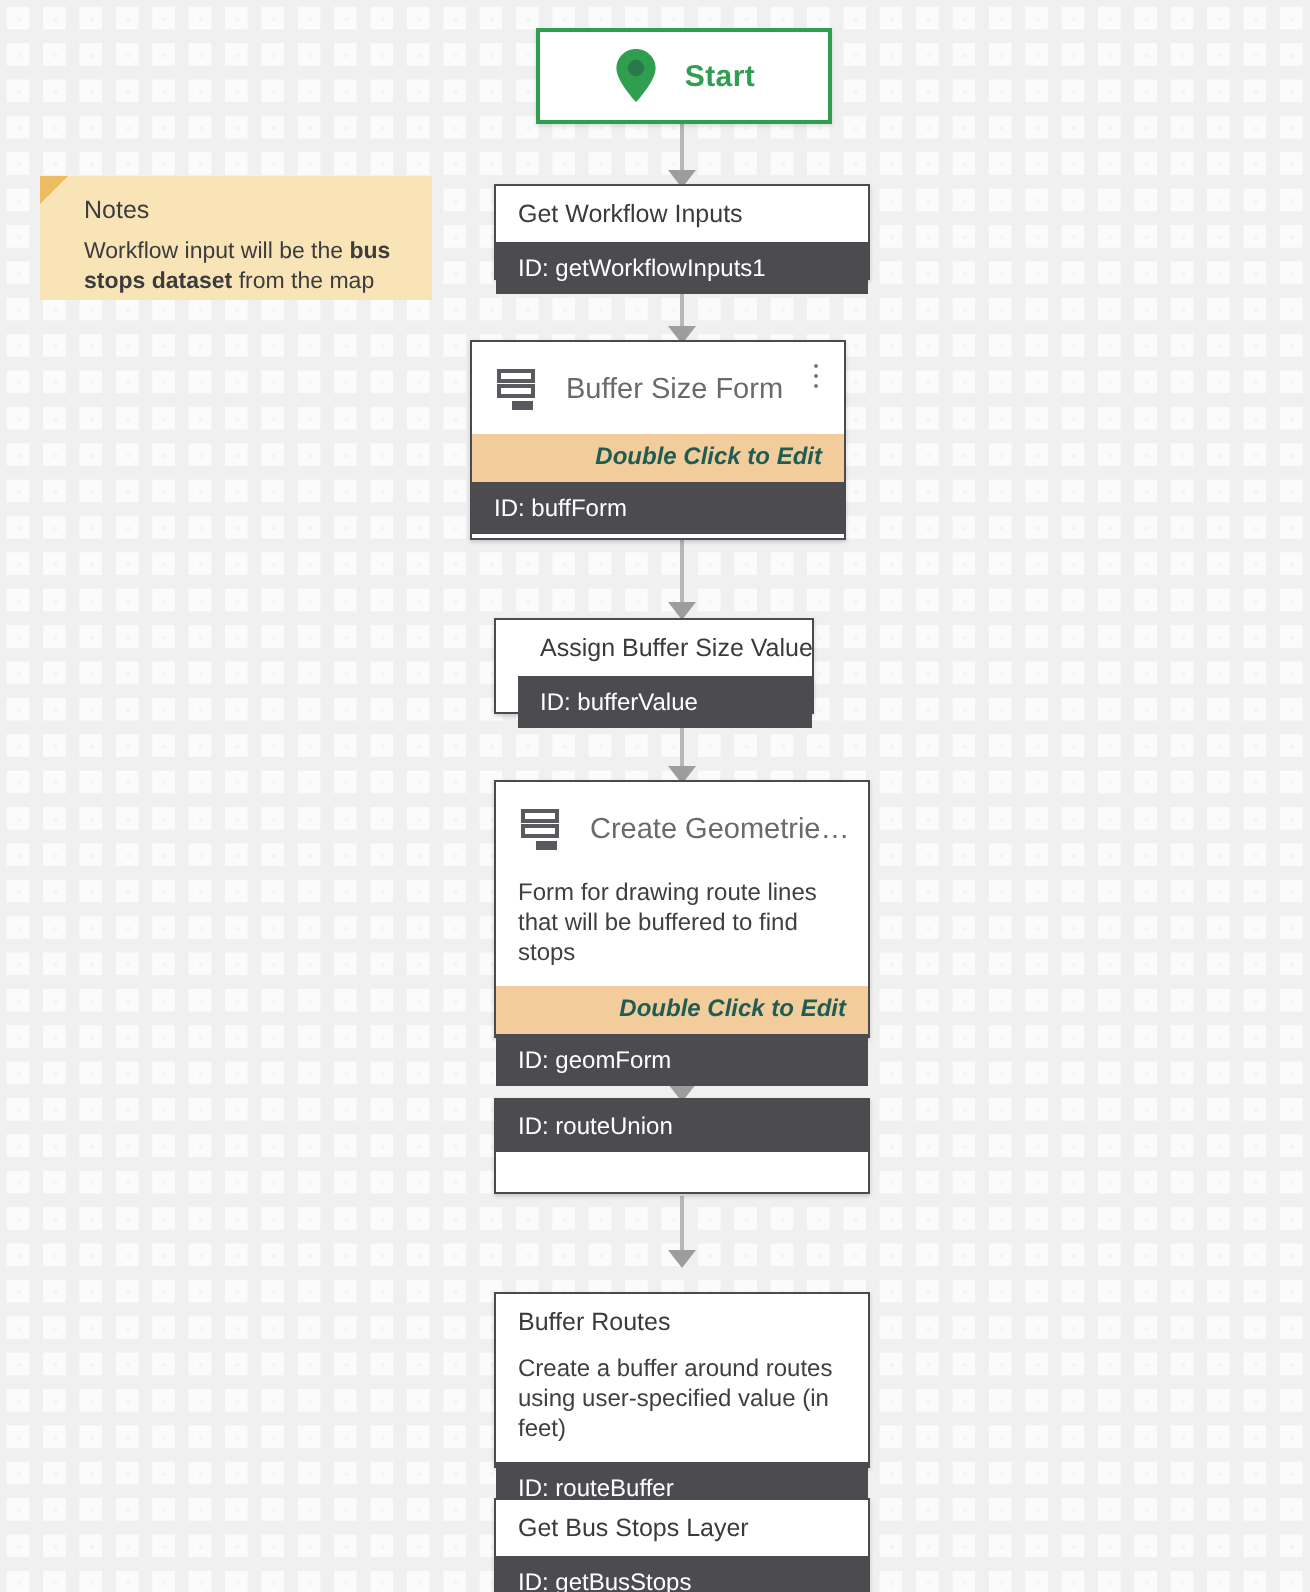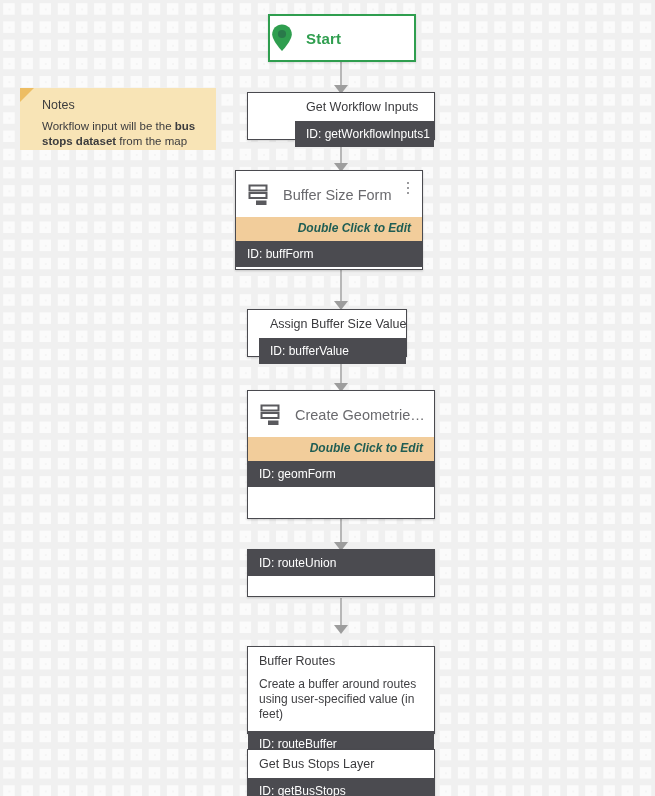--- a/index.html
+++ b/index.html
@@ -83,21 +83,21 @@
   }
 
   
   .start-node {
     position: absolute;
     box-sizing: border-box;
     border: 2px solid #2f9e4f;
     background: #ffffff;
     display: flex;
     align-items: center;
-    justify-content: flex-start;
+    justify-content: center;
     gap: 12px;
     box-shadow: 0 1px 2px rgba(0,0,0,0.12);
   }
   .start-label {
     color: #2f9e4f;
     font-size: 15px;
     font-weight: bold;
     letter-spacing: 0.2px;
   }
 
@@ -215,21 +215,21 @@
   </div>
 
   <div class="start-node" style="left:268px; top:14px; width:148px; height:48px;">
     <svg class="pin" width="24" height="30" viewBox="0 0 24 30">
       <path d="M12 1.5 C6.5 1.5 2.2 5.8 2.2 11.2 C2.2 17.6 12 28 12 28 C12 28 21.8 17.6 21.8 11.2 C21.8 5.8 17.5 1.5 12 1.5 Z" fill="#2f9e4f"></path>
       <circle cx="12" cy="11" r="4.1" fill="#29794a"></circle>
     </svg>
     <span class="start-label">Start</span>
   </div>
 
-  <div class="node" style="left:247px; top:92px; width:188px; height:48px;padding-left:47px;">
+  <div class="node" style="left:247px; top:92px; width:188px; height:48px;">
     <div class="node-title">Get Workflow Inputs</div>
     <div class="node-id">ID: getWorkflowInputs1</div>
   </div>
 
   <div class="node" style="left:235px; top:170px; width:188px; height:100px;">
     <div class="form-head">
       <svg class="form-icon" viewBox="0 0 24 24">
         <rect x="1.5" y="2.5" width="17" height="5" fill="none" stroke="#5a5a5e" stroke-width="2"></rect>
         <rect x="1.5" y="10" width="17" height="5" fill="none" stroke="#5a5a5e" stroke-width="2"></rect>
         <rect x="8" y="17.5" width="10.5" height="4.5" fill="#5a5a5e"></rect>
@@ -252,20 +252,21 @@
 
   <div class="node" style="left:247px; top:390px; width:188px; height:129px;">
     <div class="form-head">
       <svg class="form-icon" viewBox="0 0 24 24">
         <rect x="1.5" y="2.5" width="17" height="5" fill="none" stroke="#5a5a5e" stroke-width="2"></rect>
         <rect x="1.5" y="10" width="17" height="5" fill="none" stroke="#5a5a5e" stroke-width="2"></rect>
         <rect x="8" y="17.5" width="10.5" height="4.5" fill="#5a5a5e"></rect>
       </svg>
       <span class="form-title">Create Geometrie…</span>
     </div>
+    <div class="node-desc">Form for drawing route lines that will be buffered to find stops</div>
     <div class="edit-band">Double Click to Edit</div>
     <div class="node-id">ID: geomForm</div>
   </div>
 
   <div class="node" style="left:247px; top:549px; width:188px; height:48px;">
     <div class="node-id">ID: routeUnion</div>
   </div>
 
   <div class="node" style="left:247px; top:646px; width:188px; height:88px;">
     <div class="node-title">Buffer Routes</div>

